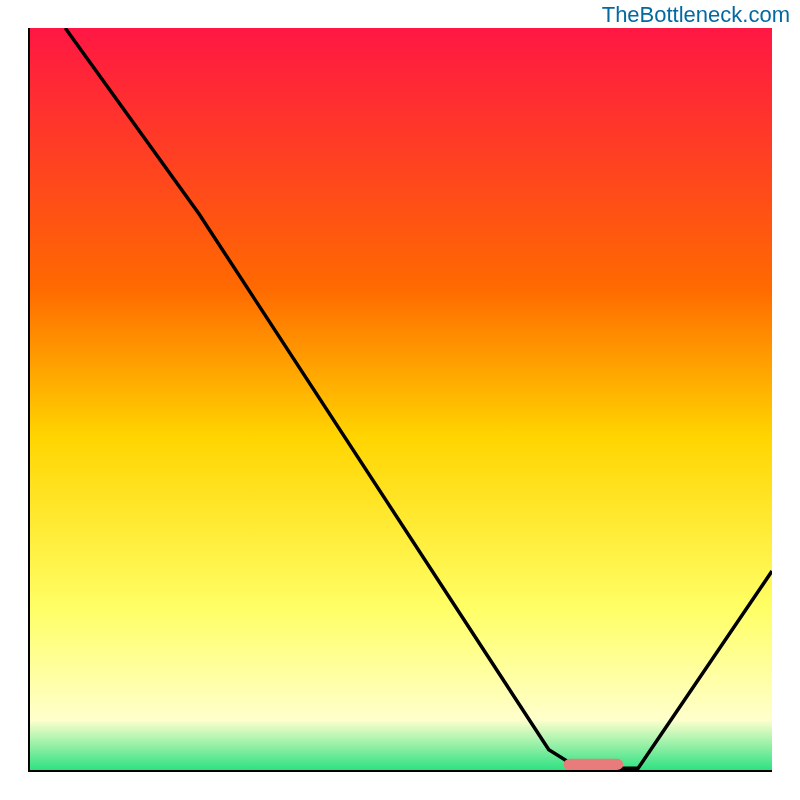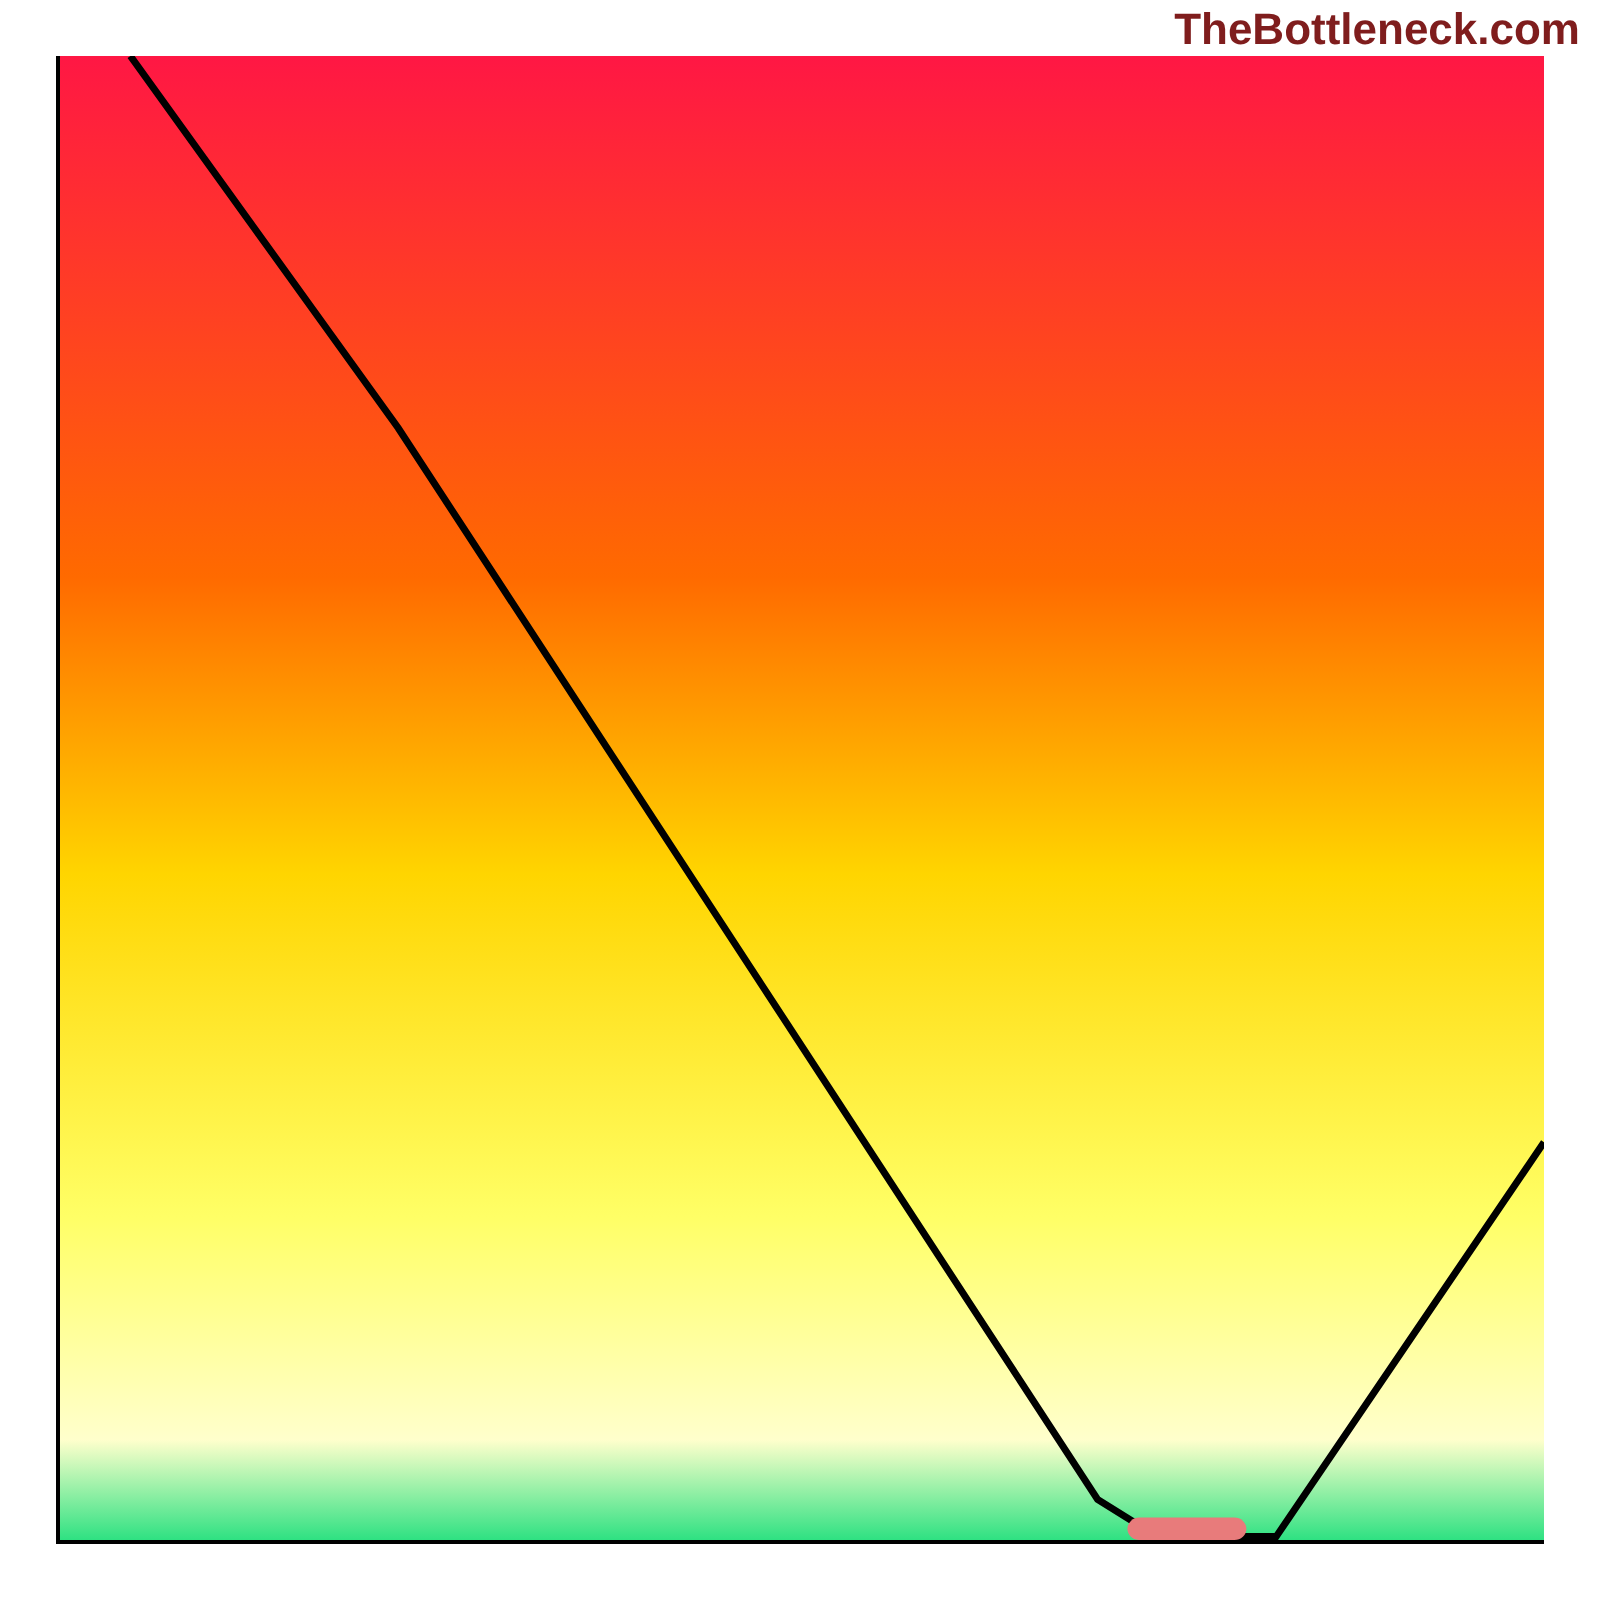--- a/index.html
+++ b/index.html
@@ -7,23 +7,23 @@
     padding: 0;
     width: 800px;
     height: 800px;
     background: #ffffff;
     font-family: Arial, sans-serif;
   }
   .watermark {
     position: absolute;
     top: 2px;
     right: 10px;
-    color: #7f1d1d;
+    color: #0369a1;
     font-size: 22px;
-    font-weight: bold;
+    font-weight: normal;
   }
   .plot-area {
     position: absolute;
     top: 28px;
     left: 28px;
     width: 744px;
     height: 744px;
   }
   svg {
     display: block;

